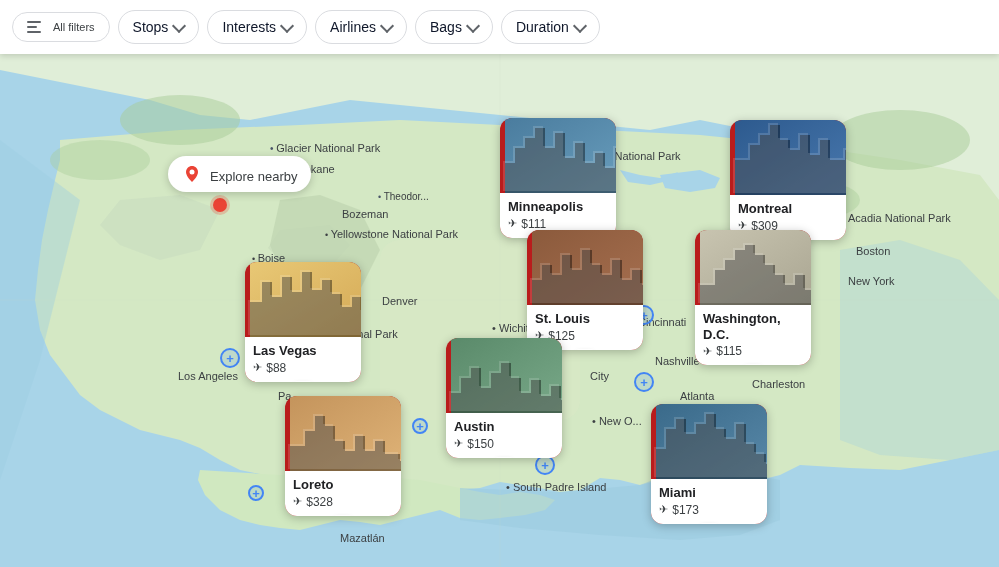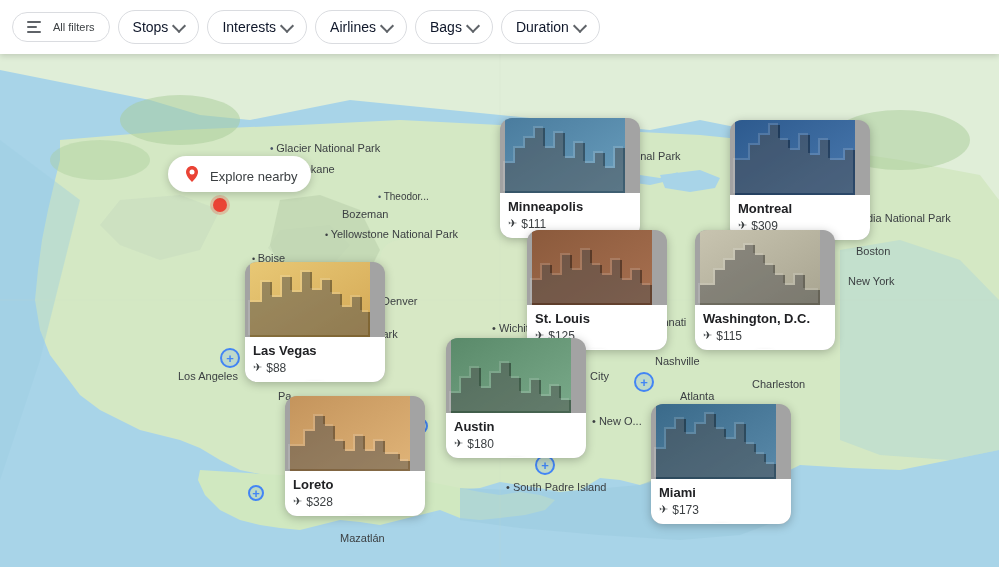--- a/index.html
+++ b/index.html
@@ -84,27 +84,27 @@
       background: #5f6368;
       border-radius: 1px;
     }
     .filter-icon span:nth-child(1) { width: 14px; }
     .filter-icon span:nth-child(2) { width: 10px; }
     .filter-icon span:nth-child(3) { width: 14px; }
 
     
     .dest-card {
       position: absolute;
-      background: #a3a3a3;
+      background: #b91c1c;
       border-radius: 12px;
       overflow: hidden;
       box-shadow: 0 2px 10px rgba(0,0,0,0.25);
       cursor: pointer;
       z-index: 50;
-      width: 140px;
+      width: 116px;
     }
 
     
     .card-img-placeholder {
       width: 100%;
       height: 75px;
       display: block;
     }
 
     .card-info {
@@ -447,21 +447,21 @@
       </defs>
       <rect width="120" height="75" fill="url(#bgaustin)"></rect>
       <path d="M0,75 L0,55 L10,55 L10,40 L20,40 L20,30 L30,30 L30,50 L40,50 L40,35 L50,35 L50,25 L60,25 L60,40 L70,40 L70,55 L80,55 L80,42 L90,42 L90,58 L100,58 L100,48 L110,48 L110,62 L120,62 L120,75 Z" fill="rgba(0,0,0,0.4)"></path>
       <path d="M0,75 L0,55 L10,55 L10,40 L20,40 L20,30 L30,30 L30,50 L40,50 L40,35 L50,35 L50,25 L60,25 L60,40 L70,40 L70,55 L80,55 L80,42 L90,42 L90,58 L100,58 L100,48 L110,48 L110,62 L120,62 L120,75 Z" fill="rgba(255,255,255,0.15)" transform="translate(-2,-2)"></path>
     </svg>
       </div>
       <div class="card-info">
         <div class="card-name">Austin</div>
         <div class="card-price">
           <span class="plane-icon">✈</span>
-          <span>$180</span>
+          <span>$150</span>
         </div>
       </div>
     </div>
     <div class="dest-card" style="left: 285px; top: 396px;">
       <div class="card-img-placeholder">
         <svg width="130" height="75" viewBox="0 0 120 75" xmlns="http://www.w3.org/2000/svg">
       <defs>
         <linearGradient id="bgloreto" x1="0%" y1="0%" x2="100%" y2="100%">
           <stop offset="0%" style="stop-color:#c4945c"></stop>
           <stop offset="100%" style="stop-color:#e0b478"></stop>

